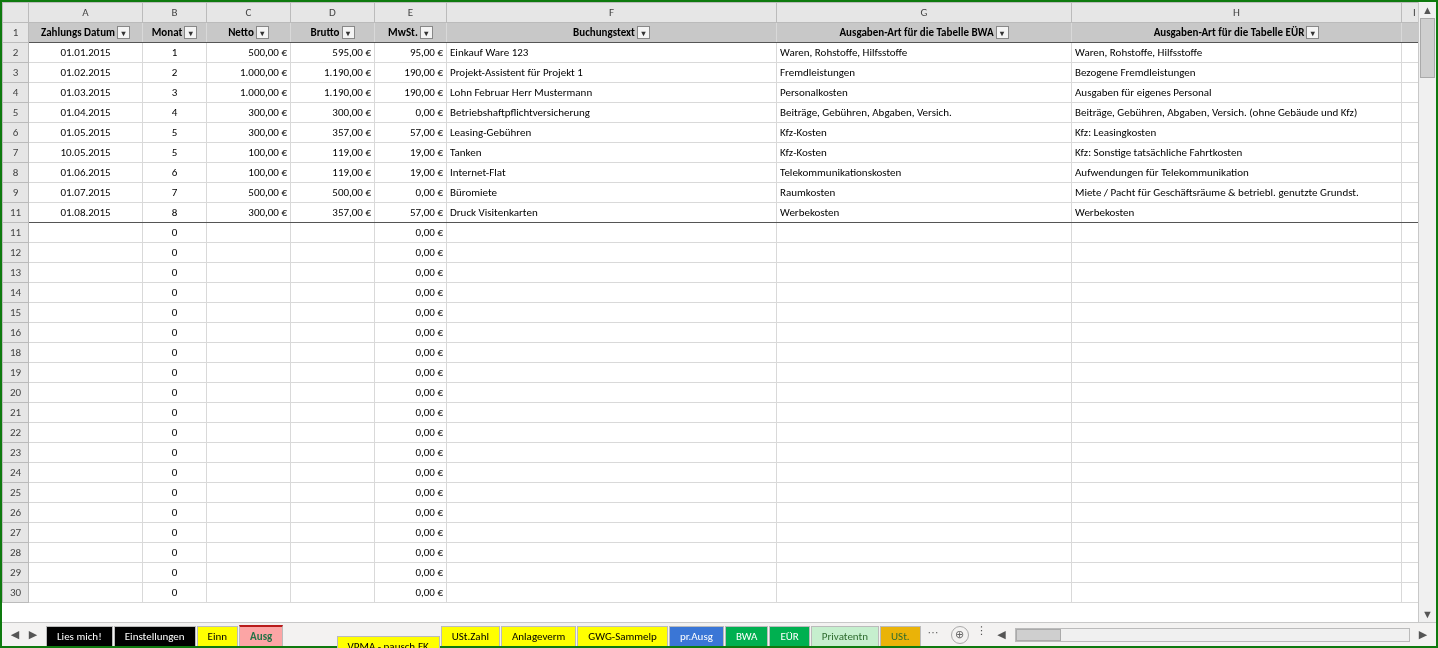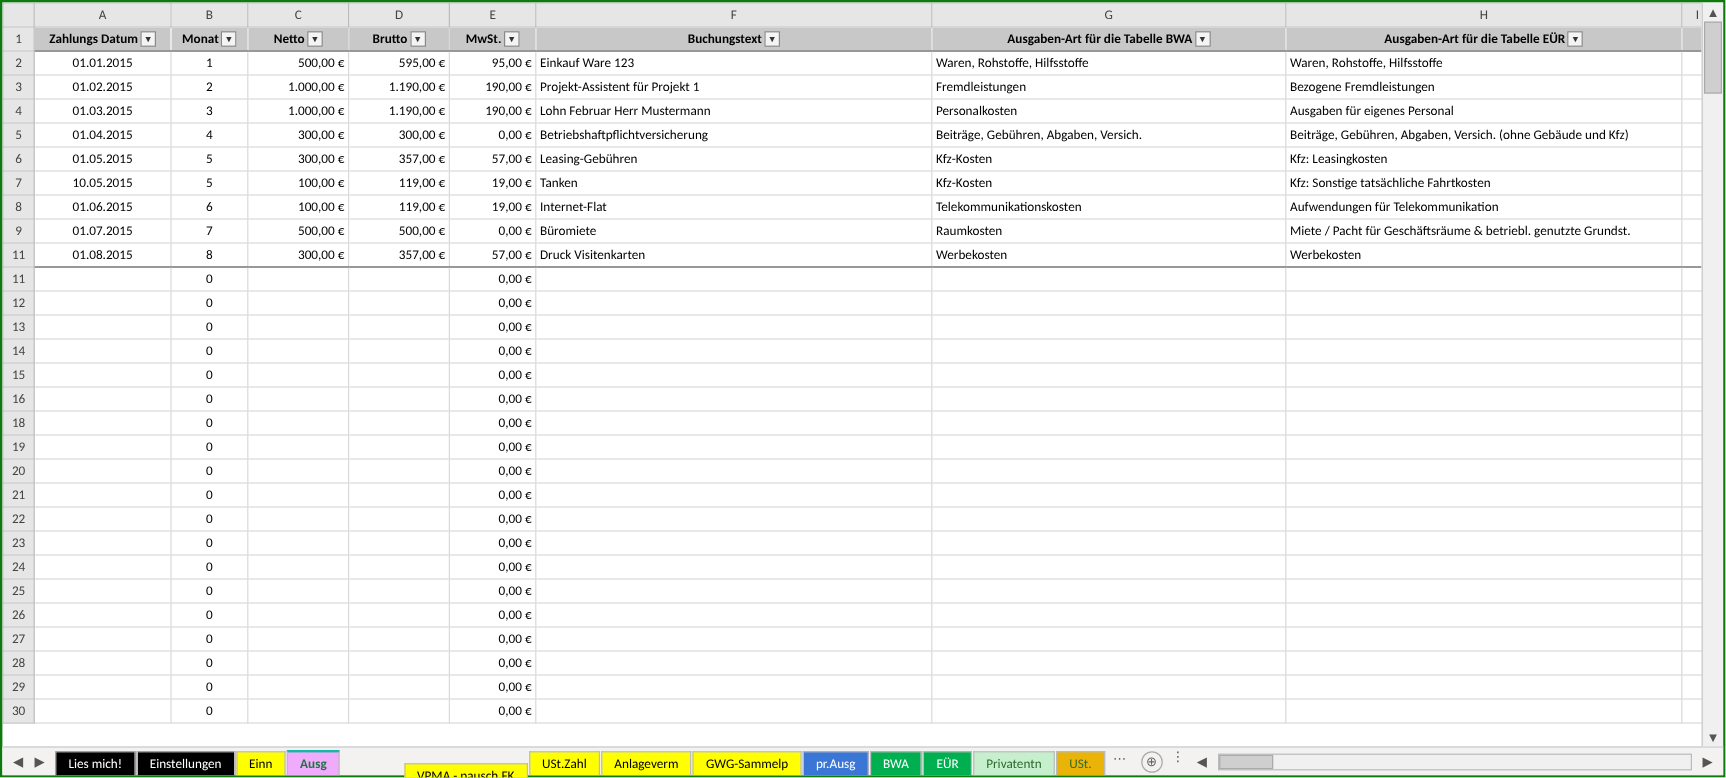--- a/index.html
+++ b/index.html
@@ -16,21 +16,21 @@
   .filter-btn { width: 13px; height: 13px; border: 1px solid #888; background: #f4f4f4; display: inline-flex; align-items: center; justify-content: center; font-size: 8px; color:#333; margin-left: 2px; flex: none; }
   .num { text-align: right; }
   .ctr { text-align: center; }
   .bold-part { font-weight: bold; }
   
   .tab-bar { height: 24px; background: #f3f2f1; border-top: 1px solid #c8c8c8; display: flex; align-items: stretch; font-size: 11px; }
   .nav-btns { display: flex; align-items: center; padding: 0 6px; gap: 4px; }
   .nav-btn { width: 14px; height: 14px; display:inline-flex; align-items:center; justify-content:center; color:#555; }
   .tabs { display: flex; align-items: center; }
   .tab { padding: 3px 10px; border: 1px solid #bbb; border-bottom: none; margin-right: 1px; display:flex; align-items:center; cursor:pointer; position:relative; top:1px; }
-  .tab.active { background: #f0abfc; font-weight: bold; color: #217346; border-top: 2px solid #14b8a6; }
+  .tab.active { background: #fca5a5; font-weight: bold; color: #217346; border-top: 2px solid #b91c1c; }
   .tab-scroll { flex:1; display:flex; align-items:center; padding:0 6px; gap:6px; }
   .scroll-track { flex:1; height:14px; border:1px solid #bbb; background:#f0f0f0; position:relative; }
   .scroll-thumb { position:absolute; left:0; top:0; bottom:0; width:45px; background:#cfcfcf; border:1px solid #aaa; }
   .v-scroll { width:18px; background:#f0f0f0; border-left:1px solid #c8c8c8; display:flex; flex-direction:column; }
   .v-scroll .arrow { height:16px; display:flex; align-items:center; justify-content:center; color:#555; }
   .v-scroll .track { flex:1; position:relative; }
   .v-scroll .thumb { position:absolute; top:0; left:1px; right:1px; height:60px; background:#cfcfcf; border:1px solid #aaa; }
   .ellips { padding:3px 6px; color:#666; }
   .add-sheet { width:18px; height:18px; border:1px solid #aaa; border-radius:50%; display:inline-flex; align-items:center; justify-content:center; margin:0 6px; color:#666; align-self:center; }
   .col-I { border-left: 1.5px solid #666 !important; }

